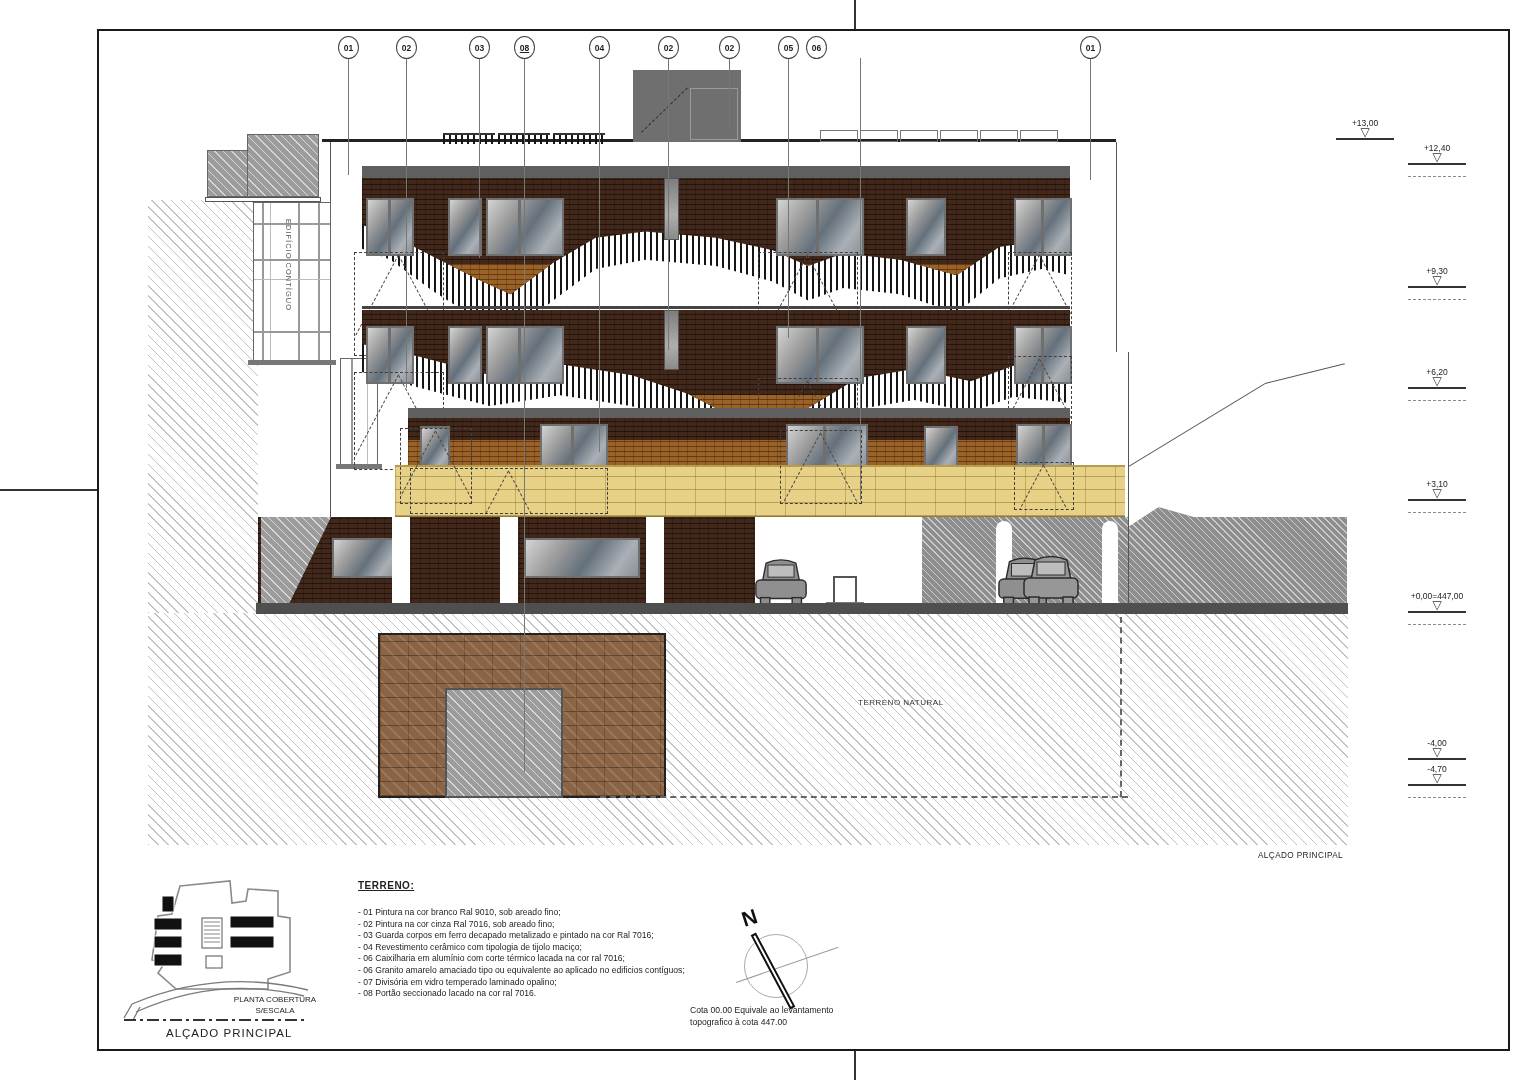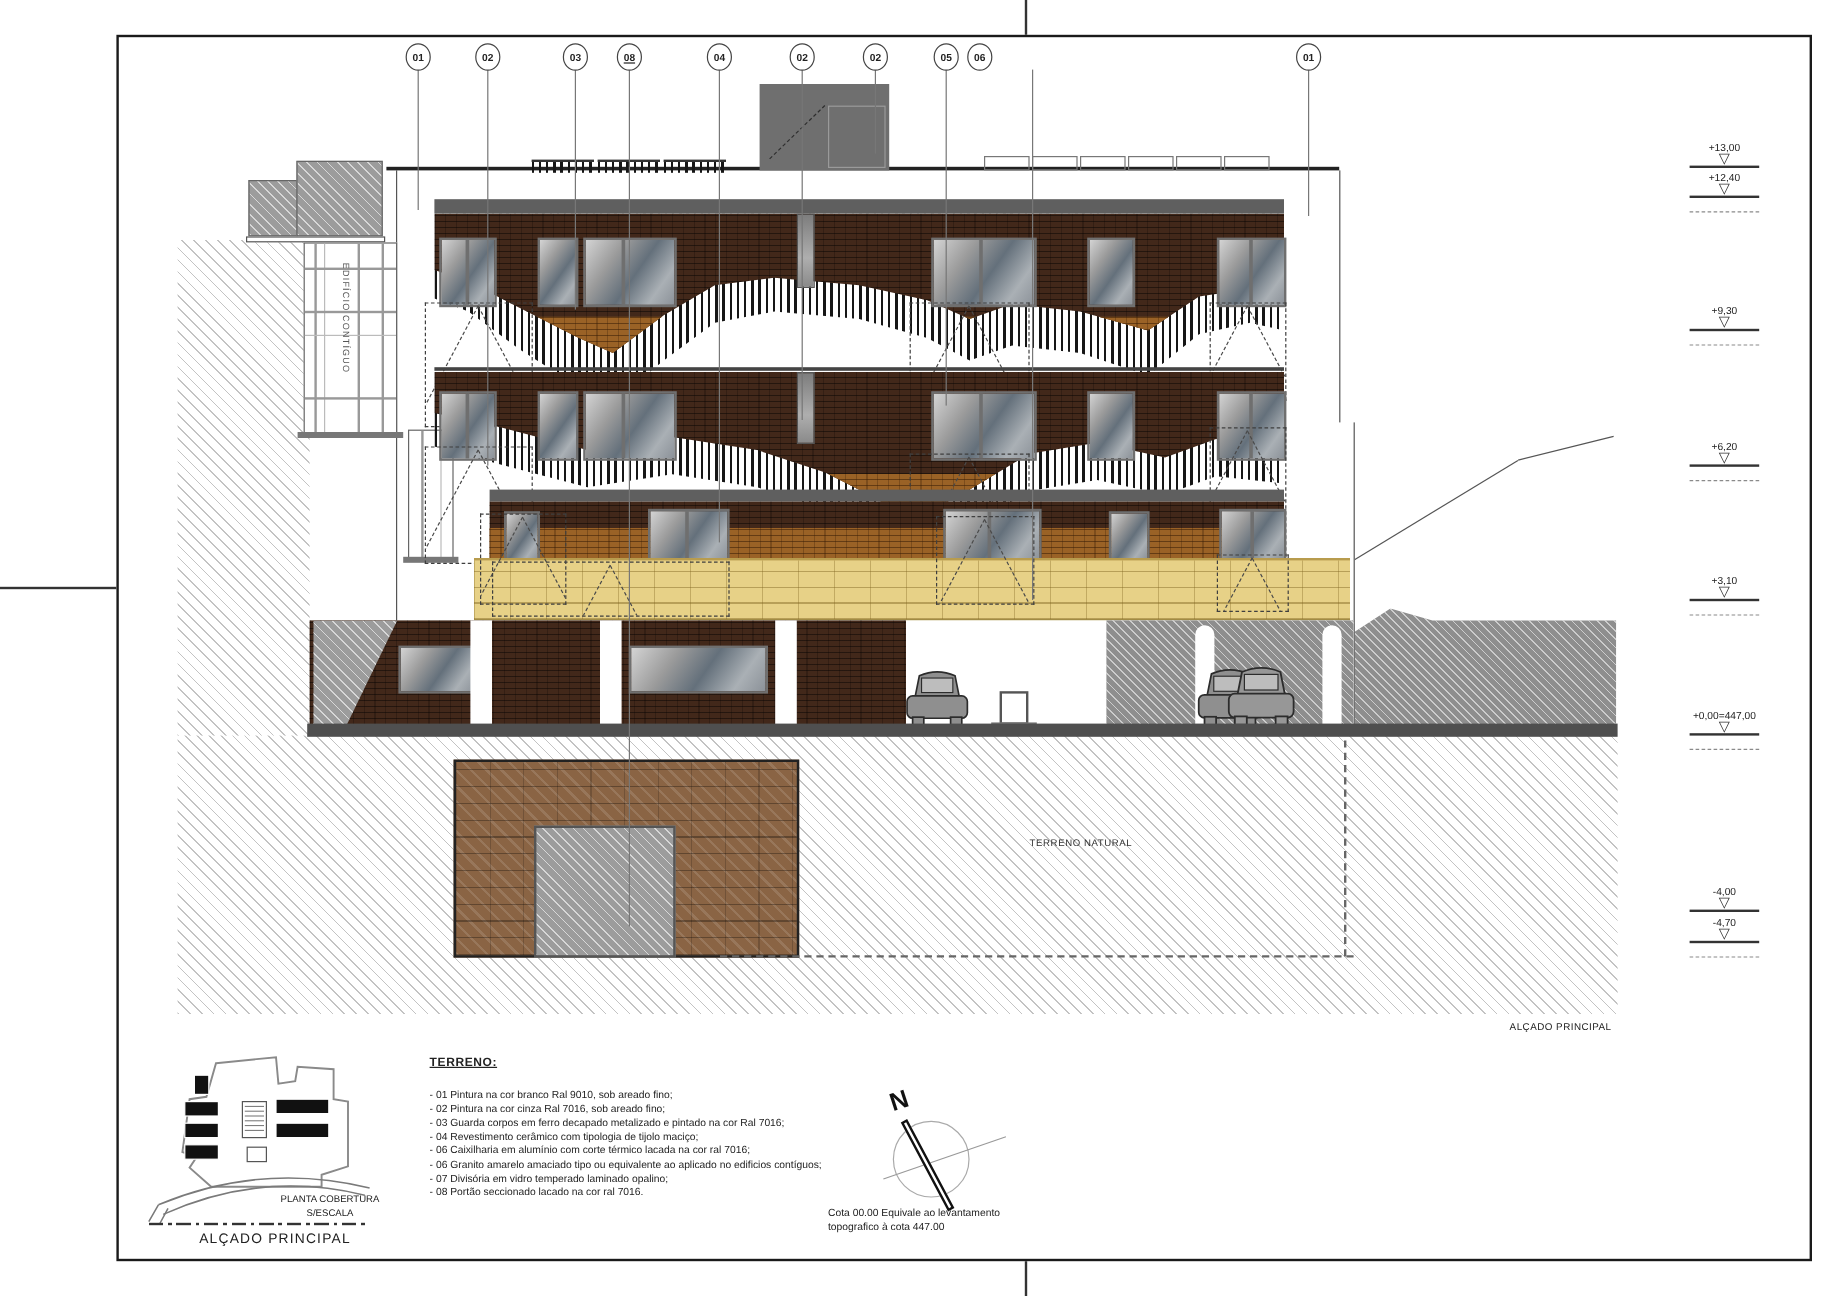--- a/index.html
+++ b/index.html
@@ -278,32 +278,32 @@
       </div>
     <div class="abs bubble" style="left:806px;top:36px;">
         <span>06</span>
       </div>
     <div class="abs bubble" style="left:1080px;top:36px;">
         <span>01</span>
       </div>
   </div>
 
   <div class="abs" style="left:0;top:0;">
-    <div class="abs lvl" style="left:1408px;top:118px;">
+    <div class="abs lvl" style="left:1336px;top:118px;">
         <div>+13,00</div>
         <div class="tri">▽</div>
         <div class="bar"></div>
       </div>
     <div class="abs lvl" style="left:1408px;top:143px;">
         <div>+12,40</div>
         <div class="tri">▽</div>
         <div class="bar"></div>
         <div class="dash"></div>
       </div>
-    <div class="abs lvl" style="left:1408px;top:254px;">
+    <div class="abs lvl" style="left:1408px;top:266px;">
         <div>+9,30</div>
         <div class="tri">▽</div>
         <div class="bar"></div>
         <div class="dash"></div>
       </div>
     <div class="abs lvl" style="left:1408px;top:367px;">
         <div>+6,20</div>
         <div class="tri">▽</div>
         <div class="bar"></div>
         <div class="dash"></div>

